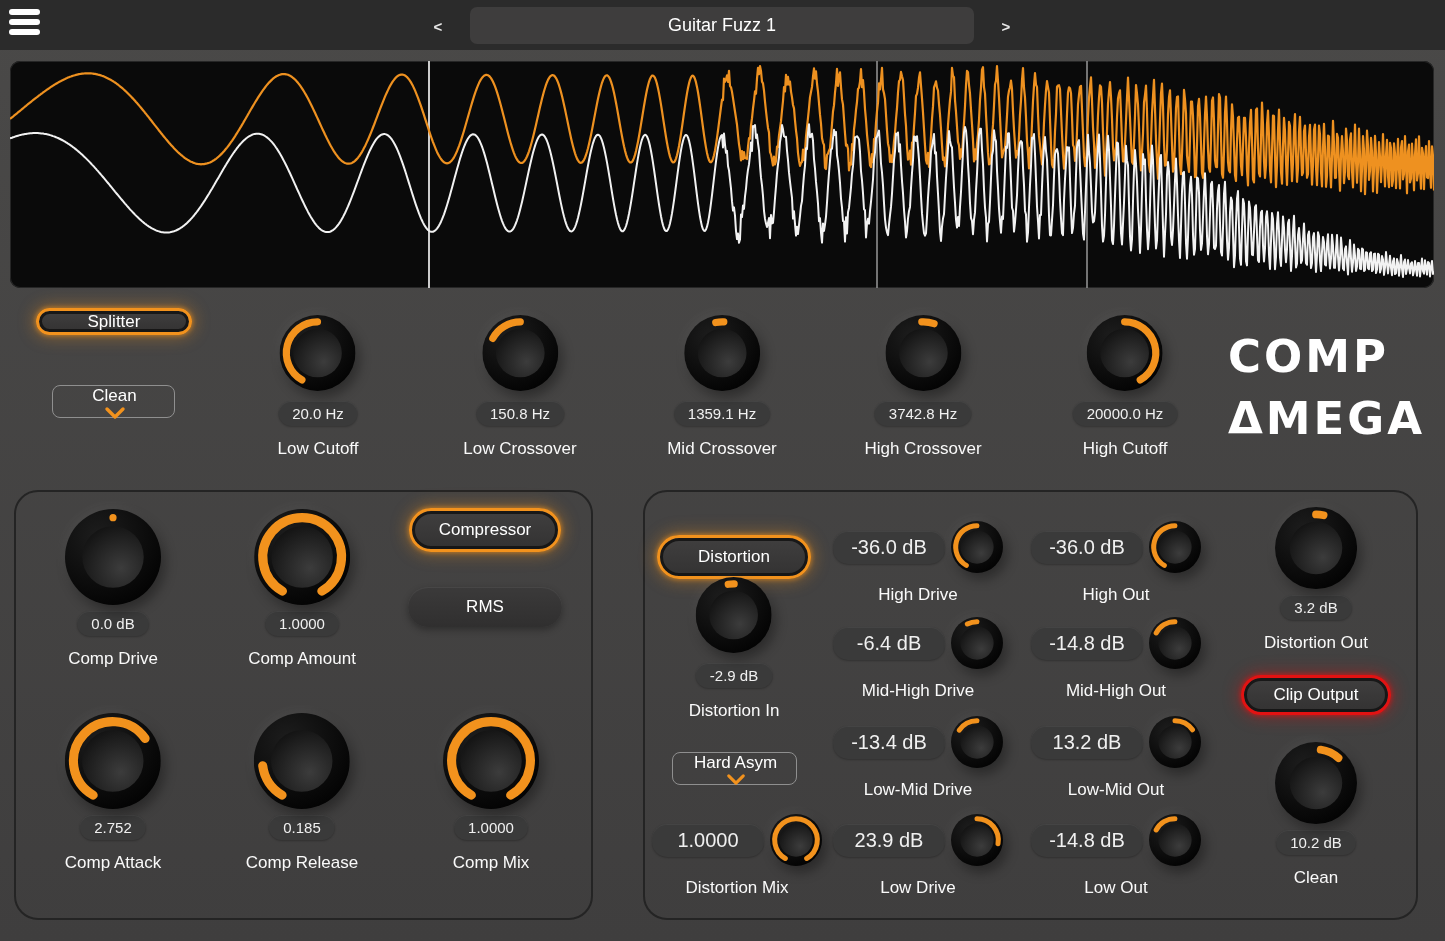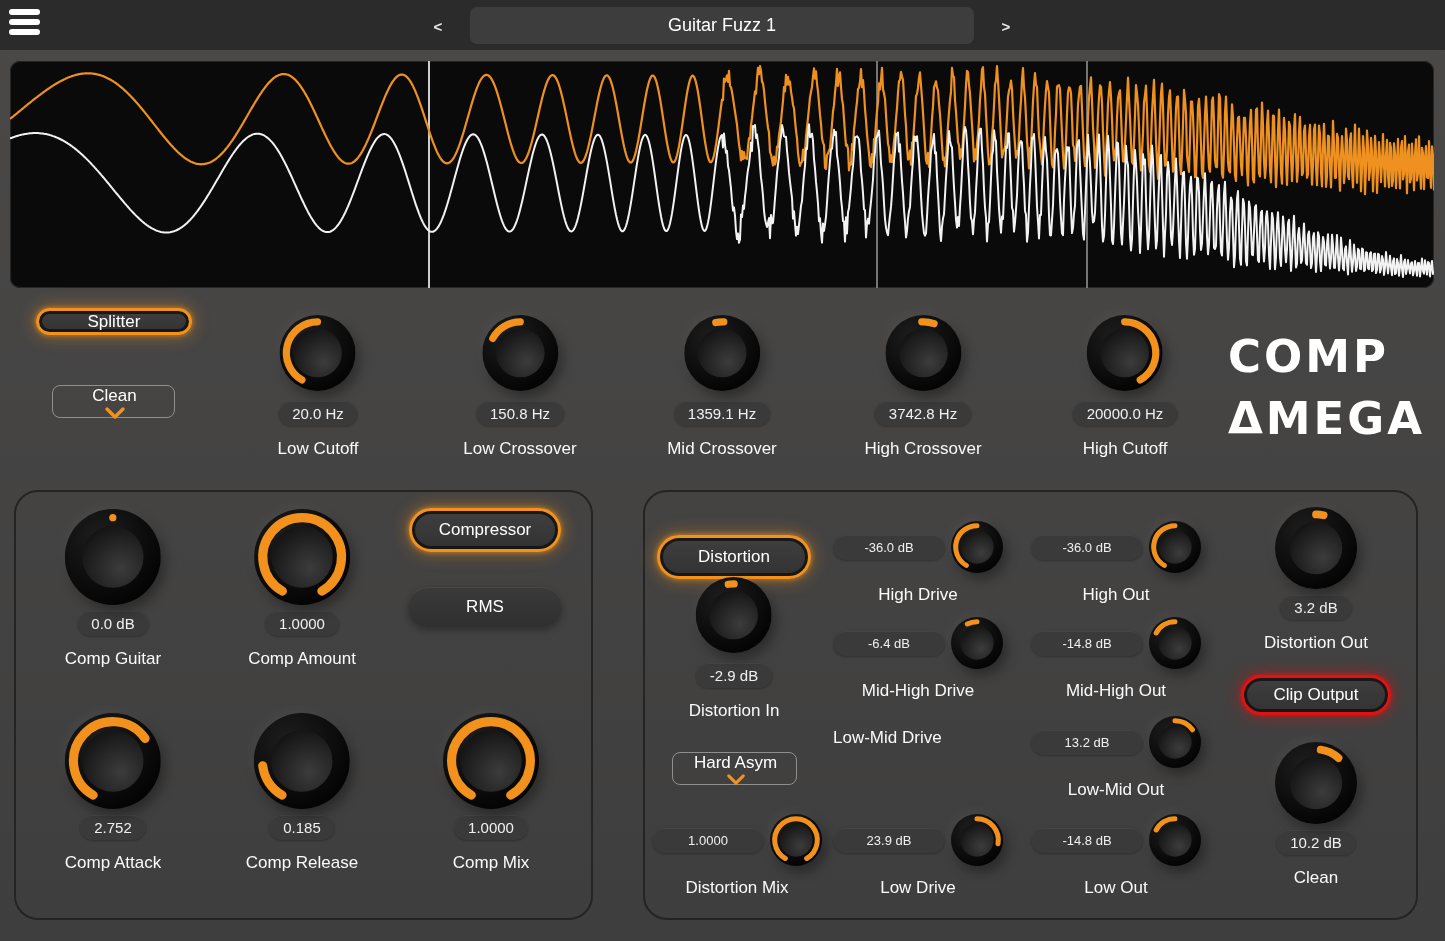--- a/index.html
+++ b/index.html
@@ -68,21 +68,21 @@
 
   
   .knob-v{position:absolute;display:flex;flex-direction:column;align-items:center;transform:translateX(-50%);}
   .knob-h{position:absolute;display:flex;flex-direction:column;align-items:center;}
   .knob-h .row{display:flex;align-items:center;gap:6px;}
   .knob svg, .kimg{display:block;}
   .kimg{filter:drop-shadow(4px 6px 6px rgba(0,0,0,.38)) drop-shadow(-2px -3px 5px rgba(255,255,255,.05));}
   .badge{background:var(--badge);border-radius:14px;color:#f0f0f0;font-size:15px;padding:4px 14px;
     white-space:nowrap;text-align:center;box-shadow:inset 0 1px 0 rgba(255,255,255,.05),0 1px 2px rgba(0,0,0,.25);
     cursor:text;}
-  .knob-h .badge{width:112px;font-size:13px;padding:5px 0;border-radius:15px;}
+  .knob-h .badge{width:112px;font-size:20px;padding:5px 0;border-radius:15px;}
   .klabel{font-size:17px;font-weight:500;color:#fafafa;white-space:nowrap;}
   .knob-v .badge{margin-top:10px;}
   .knob-v .klabel{margin-top:13px;}
   .knob-v.tight .badge{margin-top:6px;}
   .knob-h .klabel{margin-top:12px;}
 </style>
 </head>
 <body>
 
 <svg width="0" height="0" style="position:absolute">
@@ -196,21 +196,21 @@
 
   <div class="knob knob-v tight" style="left:113px;top:509px;">
       <div>
         <svg class="kimg" width="96" height="96" viewBox="0 0 96 96">
     <circle cx="48" cy="48" r="48" fill="url(#bezelGrad)"></circle>
     <circle cx="48.00" cy="8.64" r="3.60" fill="#F2921D"></circle>
     <circle cx="48" cy="48" r="30.72" fill="url(#capGrad)"></circle>
   </svg>
       </div>
       <div class="badge">0.0 dB</div>
-      <div class="klabel">Comp Guitar</div>
+      <div class="klabel">Comp Drive</div>
     </div>
   <div class="knob knob-v tight" style="left:302px;top:509px;">
       <div>
         <svg class="kimg" width="96" height="96" viewBox="0 0 96 96">
     <circle cx="48" cy="48" r="48" fill="url(#bezelGrad)"></circle>
     <path d="M 28.32 82.09 A 39.36 39.36 0 1 1 67.68 82.09" fill="none" stroke="#F2921D" stroke-width="9.1" stroke-linecap="round"></path>
     <circle cx="48" cy="48" r="30.72" fill="url(#capGrad)"></circle>
   </svg>
       </div>
       <div class="badge">1.0000</div>
@@ -306,20 +306,30 @@
           <svg class="kimg" width="52" height="52" viewBox="0 0 52 52">
     <circle cx="26" cy="26" r="26" fill="url(#bezelGrad)"></circle>
     <path d="M 16.32 7.00 A 21.32 21.32 0 0 1 26.00 4.68" fill="none" stroke="#F2921D" stroke-width="5.0" stroke-linecap="round"></path>
     <circle cx="26" cy="26" r="16.64" fill="url(#capGrad)"></circle>
   </svg>
         </div>
       </div>
       <div class="klabel">Mid-High Drive</div>
     </div>
   <div class="knob knob-h" style="left:833px;top:716px;">
+      <div class="row">
+        <div class="badge">-13.4 dB</div>
+        <div>
+          <svg class="kimg" width="52" height="52" viewBox="0 0 52 52">
+    <circle cx="26" cy="26" r="26" fill="url(#bezelGrad)"></circle>
+    <path d="M 8.32 14.08 A 21.32 21.32 0 0 1 26.00 4.68" fill="none" stroke="#F2921D" stroke-width="5.0" stroke-linecap="round"></path>
+    <circle cx="26" cy="26" r="16.64" fill="url(#capGrad)"></circle>
+  </svg>
+        </div>
+      </div>
       <div class="klabel">Low-Mid Drive</div>
     </div>
   <div class="knob knob-h" style="left:833px;top:814px;">
       <div class="row">
         <div class="badge">23.9 dB</div>
         <div>
           <svg class="kimg" width="52" height="52" viewBox="0 0 52 52">
     <circle cx="26" cy="26" r="26" fill="url(#bezelGrad)"></circle>
     <path d="M 26.00 4.68 A 21.32 21.32 0 0 1 47.00 29.70" fill="none" stroke="#F2921D" stroke-width="5.0" stroke-linecap="round"></path>
     <circle cx="26" cy="26" r="16.64" fill="url(#capGrad)"></circle>

